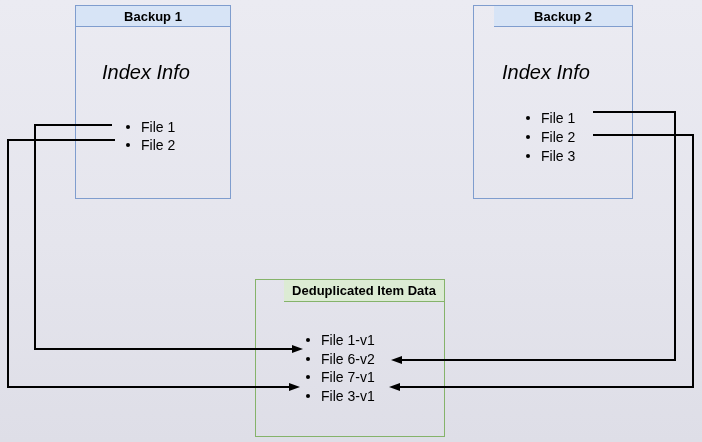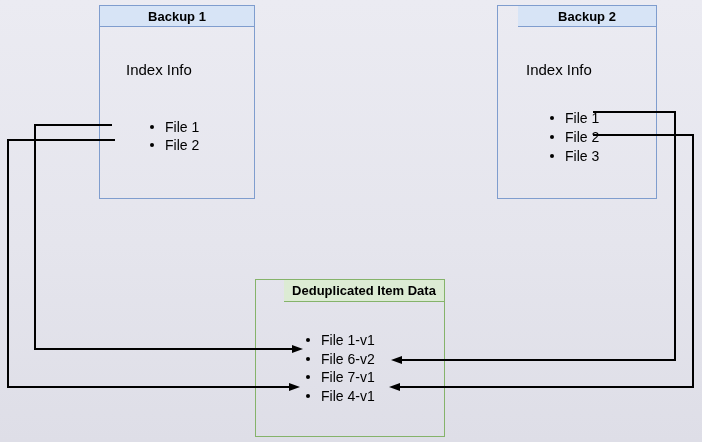--- a/index.html
+++ b/index.html
@@ -2,34 +2,34 @@
 <html><head>
 <meta charset="utf-8">
 <style>
   html,body { margin:0; padding:0; }
   .canvas {
     position:relative; width:702px; height:442px; overflow:hidden;
     background:linear-gradient(180deg,#ebebf2 0%,#e5e5ed 55%,#dedee7 100%);
     font-family:"Liberation Sans",sans-serif; color:#000;
   }
   .box { position:absolute; border:1.5px solid; box-sizing:border-box; }
-  .box.blue  { border-color:#7f9dce;margin-left:24px; }
+  .box.blue  { border-color:#7f9dce; }
   .box.green { border-color:#85b36a; }
   .box-header {
     display:flex; align-items:center; justify-content:center;
     font-weight:bold; font-size:13px; border-bottom:1.5px solid;
   }
   .blue  .box-header { background:#d7e4f6; border-color:#7f9dce; height:20px; }
   .green .box-header { background:#dcebd4; border-color:#85b36a; height:21px; }
 
   #backup1 { left:75px;  top:5px;   width:156px; height:194px; }
   #backup2 { left:473px; top:5px;   width:160px; height:194px;padding-left:20px; }
   #dedup   { left:255px; top:279px; width:190px; height:158px;padding-left:28px; }
 
-  .index-label { position:absolute; font-size:15px; }
+  .index-label { position:absolute; font-size:20px;font-style:italic; }
   #backup1 .index-label { left:26px; top:55px; }
   #backup2 .index-label { left:28px; top:55px; }
 
   .file-list { position:absolute; }
   #backup1 .file-list { left:50px; top:112px; }
   #backup2 .file-list { left:52px; top:102px; }
   #dedup   .file-list { left:50px; top:51px;  }
   .file-row { display:flex; align-items:center; font-size:14px; }
   #backup1 .file-row { height:18px; }
   #backup2 .file-row { height:19px; }
@@ -112,21 +112,21 @@
       <div class="file-row">
         <span class="dot"></span>
         <span>File 6-v2</span>
       </div>
       <div class="file-row">
         <span class="dot"></span>
         <span>File 7-v1</span>
       </div>
       <div class="file-row">
         <span class="dot"></span>
-        <span>File 4-v1</span>
+        <span>File 3-v1</span>
       </div>
     </div>
   </div>
 
   <div class="line" id="a1"></div>
   <div class="line" id="a2"></div>
   <div class="line" id="a3"></div>
   <div class="arrow-right" id="ah"></div>
 
   <div class="line" id="b1"></div>

